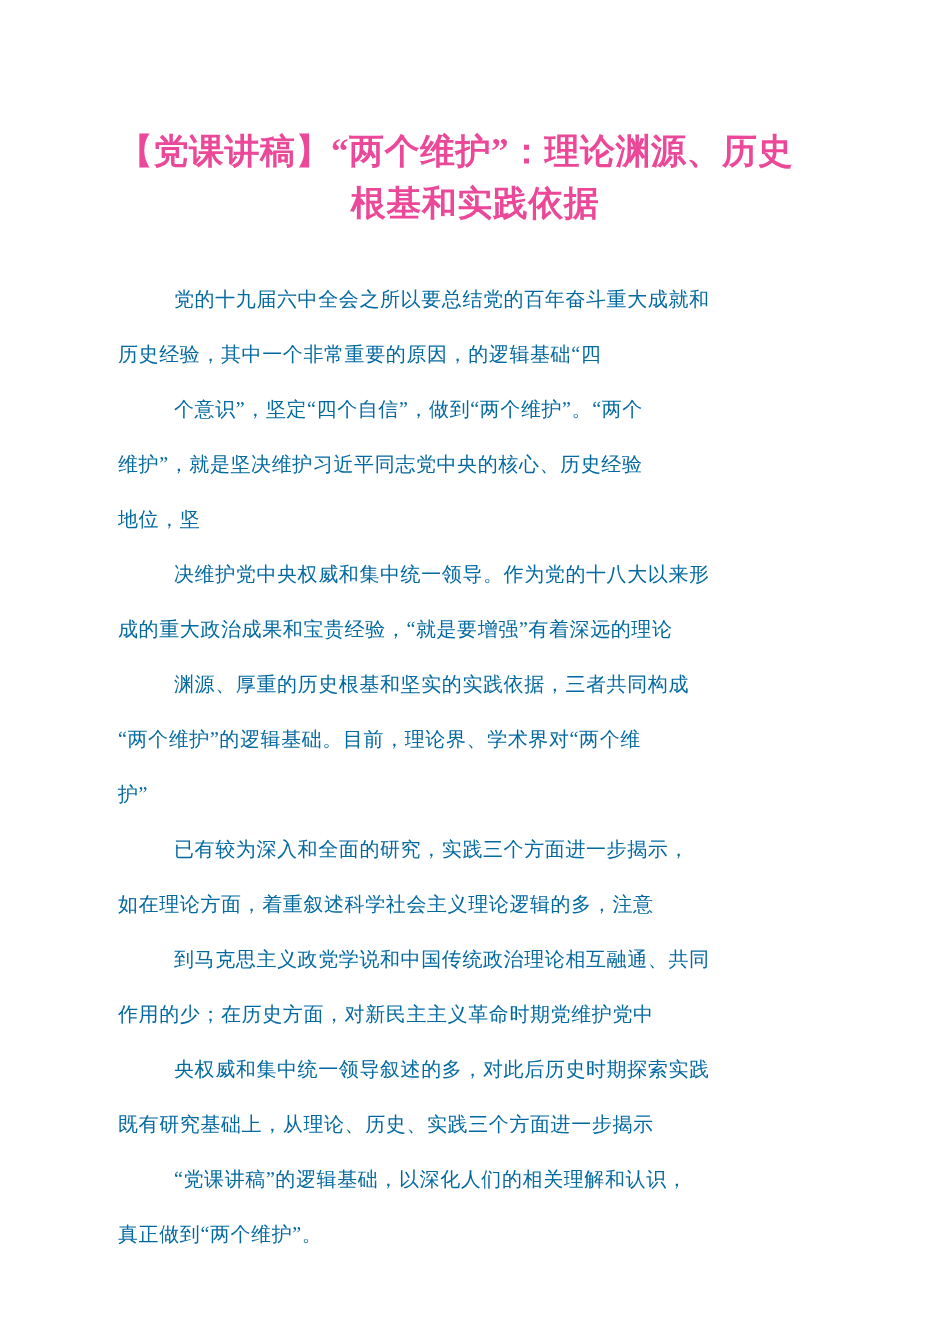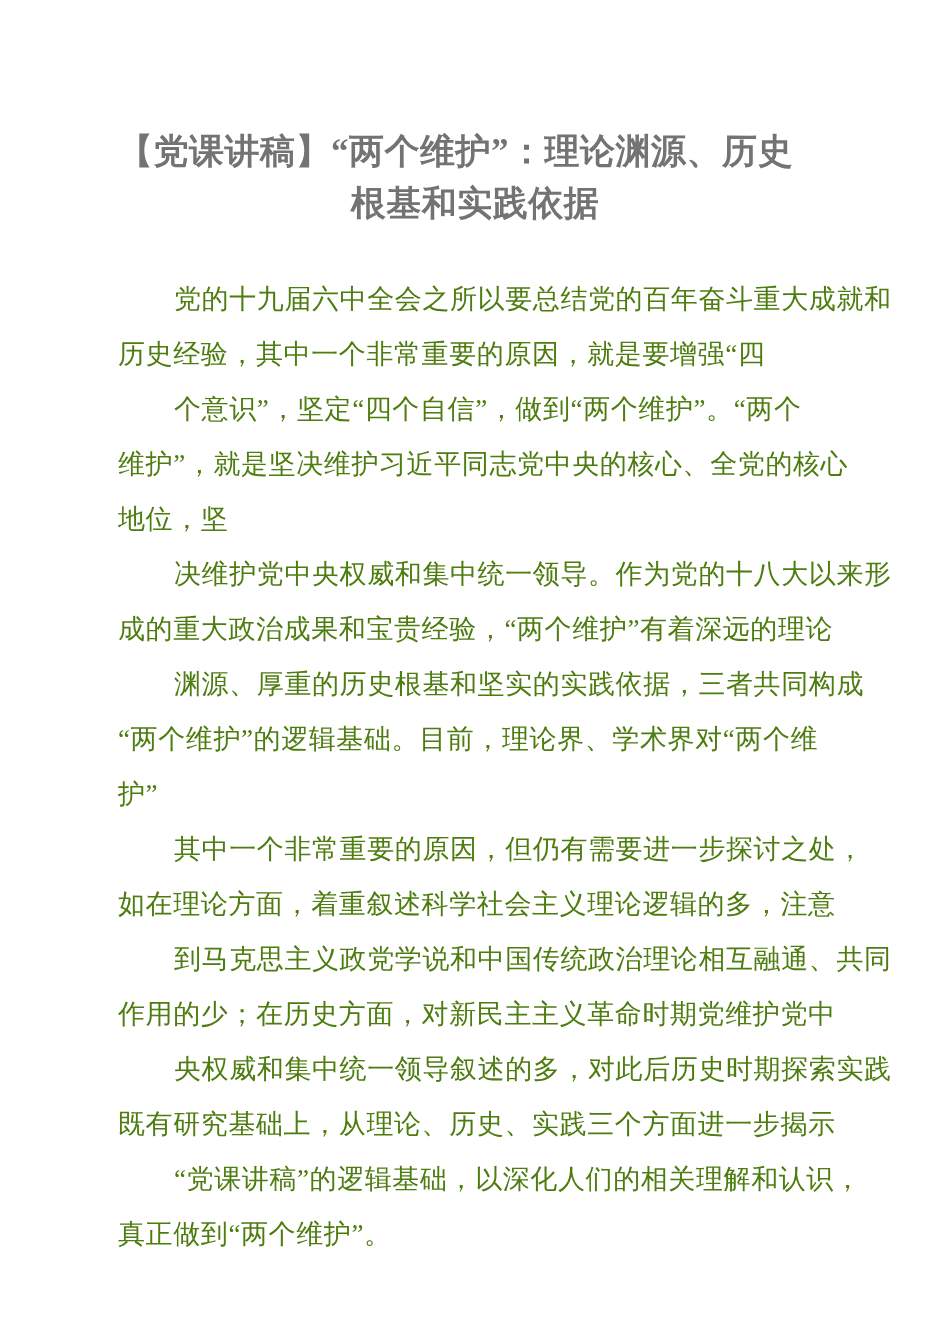--- a/index.html
+++ b/index.html
@@ -21,21 +21,21 @@
   }
   .doc-title {
     position: absolute;
     left: 118px;
     top: 126px;
     width: 714px;
     font-family: "Liberation Serif", "DejaVu Serif", serif;
     font-weight: bold;
     font-size: 35px;
     line-height: 52px;
-    color: #737373;
+    color: #ec4899;
     text-align: justify;
     text-align-last: center;
     letter-spacing: 0.5px;
   }
   .doc-title .title-line {
     display: block;
   }
   .doc-title .title-line.line-1 {
     text-align: left;
     text-align-last: left;
@@ -46,52 +46,52 @@
   }
   .body-block {
     position: absolute;
     left: 118px;
     top: 272px;
     width: 728px;
   }
   .body-line {
     display: block;
     font-family: "Liberation Serif", "DejaVu Serif", serif;
-    font-size: 27px;
+    font-size: 20px;
     line-height: 55px;
-    color: #4d7c0f;
+    color: #0369a1;
     white-space: pre;
     letter-spacing: 0.6px;
   }
   .body-line.indent {
     text-indent: 56px;
   }
 </style>
 </head>
 <body>
 
 <div class="page">
 
   <div class="doc-title">
     <span class="title-line line-1">【党课讲稿】“两个维护”：理论渊源、历史</span>
     <span class="title-line line-2">根基和实践依据</span>
   </div>
 
   <div class="body-block">
       <span class="body-line indent">党的十九届六中全会之所以要总结党的百年奋斗重大成就和</span>
-      <span class="body-line">历史经验，其中一个非常重要的原因，就是要增强“四</span>
+      <span class="body-line">历史经验，其中一个非常重要的原因，的逻辑基础“四</span>
       <span class="body-line indent">个意识”，坚定“四个自信”，做到“两个维护”。“两个</span>
-      <span class="body-line">维护”，就是坚决维护习近平同志党中央的核心、全党的核心</span>
+      <span class="body-line">维护”，就是坚决维护习近平同志党中央的核心、历史经验</span>
       <span class="body-line">地位，坚</span>
       <span class="body-line indent">决维护党中央权威和集中统一领导。作为党的十八大以来形</span>
-      <span class="body-line">成的重大政治成果和宝贵经验，“两个维护”有着深远的理论</span>
+      <span class="body-line">成的重大政治成果和宝贵经验，“就是要增强”有着深远的理论</span>
       <span class="body-line indent">渊源、厚重的历史根基和坚实的实践依据，三者共同构成</span>
       <span class="body-line">“两个维护”的逻辑基础。目前，理论界、学术界对“两个维</span>
       <span class="body-line">护”</span>
-      <span class="body-line indent">其中一个非常重要的原因，但仍有需要进一步探讨之处，</span>
+      <span class="body-line indent">已有较为深入和全面的研究，实践三个方面进一步揭示，</span>
       <span class="body-line">如在理论方面，着重叙述科学社会主义理论逻辑的多，注意</span>
       <span class="body-line indent">到马克思主义政党学说和中国传统政治理论相互融通、共同</span>
       <span class="body-line">作用的少；在历史方面，对新民主主义革命时期党维护党中</span>
       <span class="body-line indent">央权威和集中统一领导叙述的多，对此后历史时期探索实践</span>
       <span class="body-line">既有研究基础上，从理论、历史、实践三个方面进一步揭示</span>
       <span class="body-line indent">“党课讲稿”的逻辑基础，以深化人们的相关理解和认识，</span>
       <span class="body-line">真正做到“两个维护”。</span>
     </div>
 
 </div>

